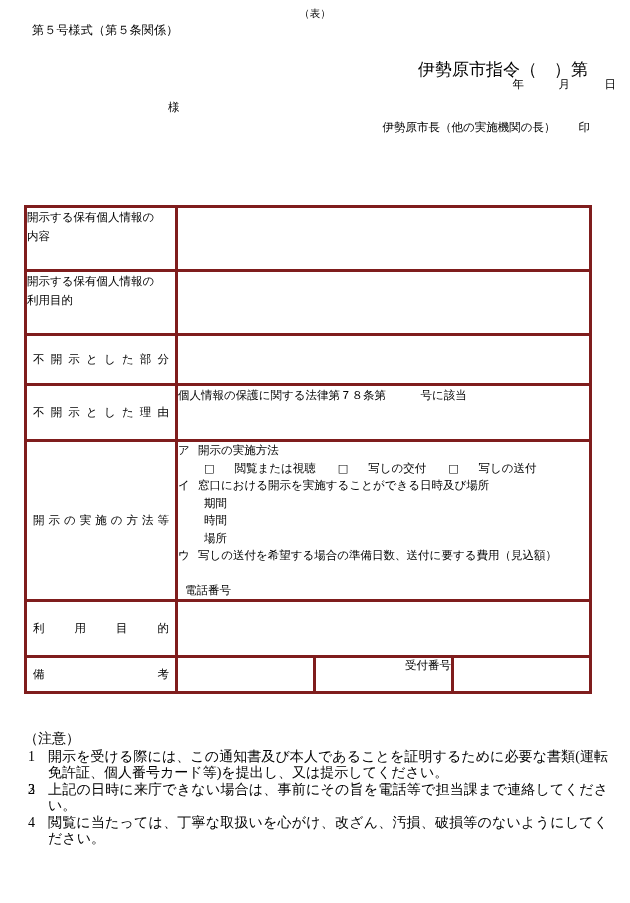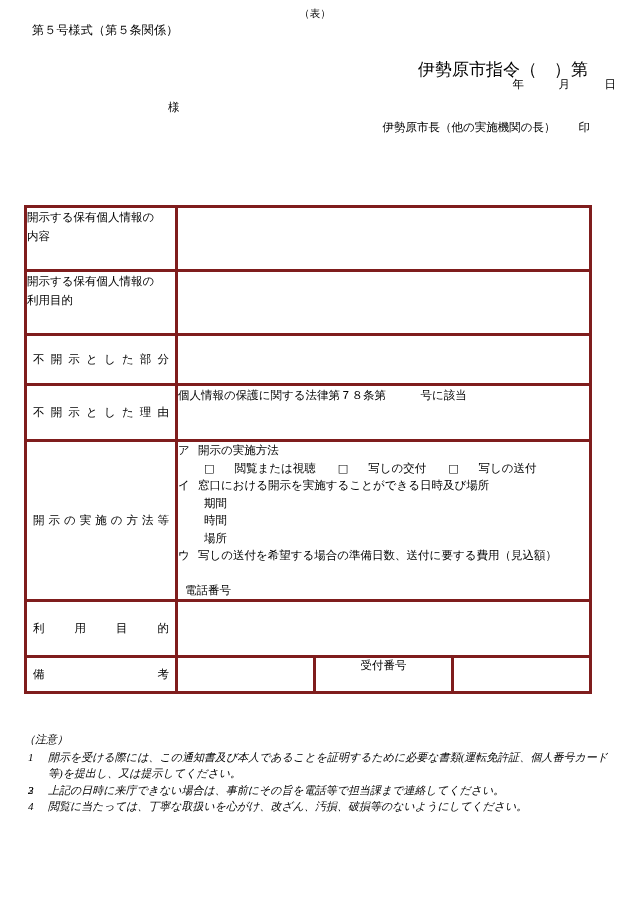--- a/index.html
+++ b/index.html
@@ -142,35 +142,34 @@
     position: relative;
     height: 100%;
   }
   .tel {
     position: absolute;
     left: 7px;
     bottom: 2px;
   }
   td.recep-label {
     width: 68px;
-    text-align: center;
+    text-align: right;
     vertical-align: middle;
     font-size: 11.5px;
   }
   td.recep-value { width: 122px; }
 
   
   .notes {
     position: absolute;
     left: 24px;
     top: 731px;
     width: 584px;
-    font-size: 11px;
+    font-size: 14px;
     line-height: 16.5px;
-    font-style: italic;
   }
   .notes .hd { margin-bottom: 1px; }
   .note {
     position: relative;
     padding-left: 24px;
     margin-bottom: 0px;
     text-align: justify;
   }
   .note .num {
     position: absolute;

